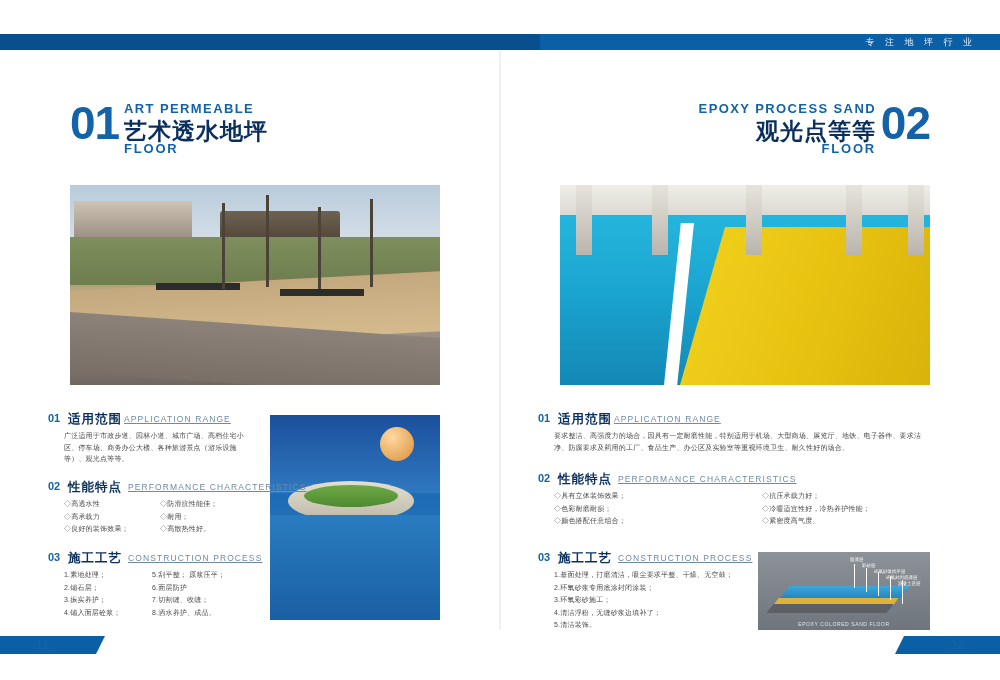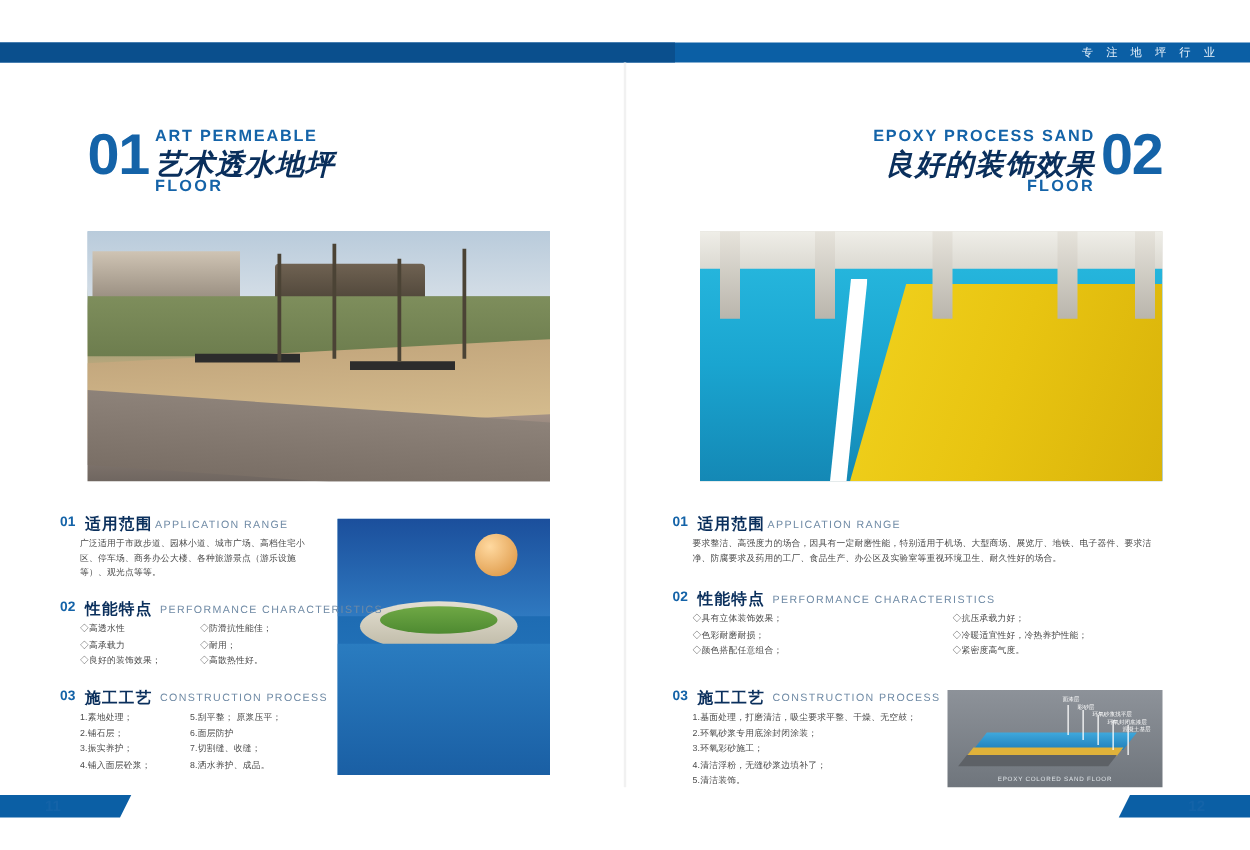--- a/index.html
+++ b/index.html
@@ -124,21 +124,20 @@
     font-weight: bold;
     color: #1463a8;
     letter-spacing: 1.4px;
   }
   .head-cn {
     position: absolute;
     font-size: 23px;
     font-weight: bold;
     color: #0a2f5c;
     letter-spacing: 1px;
-    font-style: italic;
   }
   .head-floor {
     position: absolute;
     font-size: 13px;
     font-weight: bold;
     color: #1463a8;
     letter-spacing: 1.8px;
   }
 
   
@@ -254,20 +253,21 @@
     font-size: 12.5px;
     font-weight: bold;
     color: #0a2f5c;
     letter-spacing: 1px;
   }
   .sec-en {
     position: absolute;
     font-size: 8.5px;
     color: #6f8aa5;
     letter-spacing: 1.1px;
+    text-decoration: underline;
   }
   .body-text {
     position: absolute;
     font-size: 7px;
     line-height: 11.5px;
     color: #4a4a4a;
     letter-spacing: 0.2px;
   }
   .body-col {
     position: absolute;
@@ -382,21 +382,21 @@
   </div>
   <div class="body-col" style="left:152px; top:569px;">
     <div>5.刮平整；  原浆压平；</div>
     <div>6.面层防护</div>
     <div>7.切割缝、收缝；</div>
     <div>8.洒水养护、成品。</div>
   </div>
 
   <div class="big-num" style="right:70px; top:100px;">02</div>
   <div class="head-en" style="right:124px; top:101px;">EPOXY PROCESS SAND</div>
-  <div class="head-cn" style="right:124px; top:116px;">良好的装饰效果</div>
+  <div class="head-cn" style="right:124px; top:116px;">观光点等等</div>
   <div class="head-floor" style="right:124px; top:141px;">FLOOR</div>
 
   <div class="photo photo-right">
     <div class="pr-ceiling"></div>
     <div class="pr-blue"></div>
     <div class="pr-yellow"></div>
     <div class="pr-stripe"></div>
     <div class="pr-col" style="left:16px;"></div>
     <div class="pr-col" style="left:92px;"></div>
     <div class="pr-col" style="left:186px;"></div>

